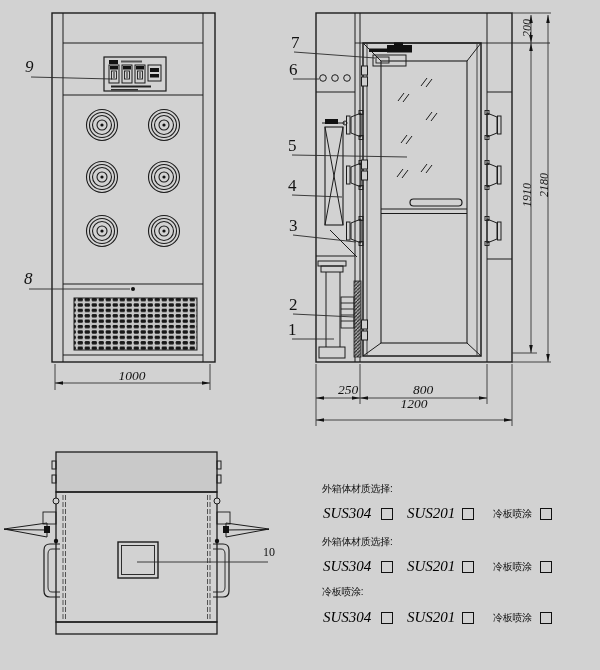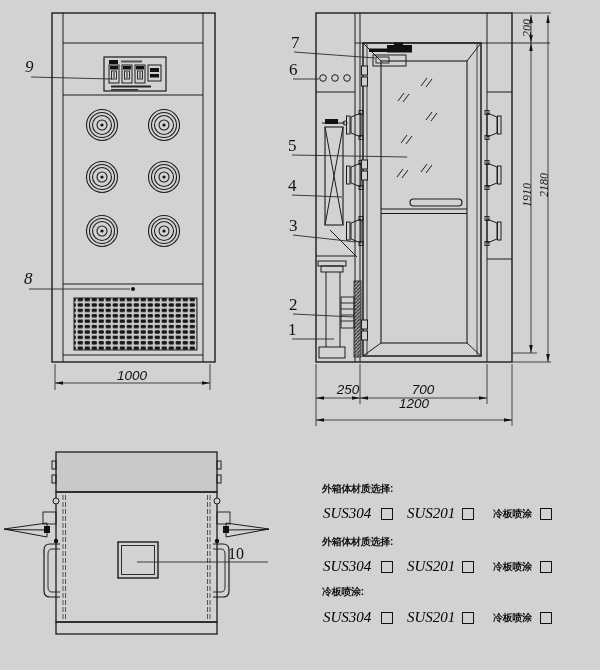--- a/index.html
+++ b/index.html
@@ -1,23 +1,23 @@
 <!DOCTYPE html>
 <html><head>
 <meta charset="utf-8">
 <style>
   html,body{margin:0;padding:0;background:#d2d2d2;}
   #canvas{position:relative;width:600px;height:670px;background:#d2d2d2;overflow:hidden;
           font-family:"Liberation Serif",serif;}
   svg{position:absolute;left:0;top:0;}
   .callout{position:absolute;font-family:"Liberation Serif",serif;font-size:17px;color:#111;line-height:1;}
   .it{font-style:italic;}
-  .dim{position:absolute;font-family:Liberation Sans, sans-serif;font-style:italic;font-size:13.5px;color:#111;line-height:1;text-align:center;}
+  .dim{position:absolute;font-family:Liberation Serif, serif;font-style:italic;font-size:13.5px;color:#111;line-height:1;text-align:center;}
   .vdim{position:absolute;font-family:"Liberation Serif",serif;font-style:italic;font-size:12px;color:#111;line-height:1;text-align:center;transform:rotate(-90deg);}
-  .cjk{position:absolute;font-family:"Liberation Sans",sans-serif;font-weight:700;font-size:10px;letter-spacing:-0.3px;color:#111;line-height:1.2;}
+  .cjk{position:absolute;font-family:"Liberation Sans",sans-serif;font-weight:400;font-size:10px;letter-spacing:-0.3px;color:#111;line-height:1.2;}
   .sus{position:absolute;font-family:"Liberation Serif",serif;font-style:italic;font-size:15px;color:#000000;line-height:1;}
   .cb{position:absolute;width:10px;height:10px;border:1.7px solid #111;background:transparent;}
 </style>
 </head>
 <body>
 
 <div id="canvas">
 <svg width="600" height="670" viewBox="0 0 600 670">
   <defs>
     <pattern id="grille" width="7" height="5.4" patternUnits="userSpaceOnUse">
@@ -333,25 +333,25 @@
 
 <span class="callout it" style="left:25px;top:58px">9</span>
 <span class="callout it" style="left:24px;top:270px">8</span>
 <span class="callout" style="left:291px;top:34px">7</span>
 <span class="callout" style="left:289px;top:61px">6</span>
 <span class="callout" style="left:288px;top:137px">5</span>
 <span class="callout" style="left:288px;top:177px">4</span>
 <span class="callout" style="left:289px;top:217px">3</span>
 <span class="callout" style="left:289px;top:296px">2</span>
 <span class="callout" style="left:288px;top:321px">1</span>
-<span class="callout" style="left:228px;top:546px;font-size:16px">10</span>
+<span class="callout" style="left:263px;top:546px;font-size:12px">10</span>
 
 <span class="dim" style="left:108px;top:369px;width:48px">1000</span>
 <span class="dim" style="left:316px;top:383px;width:64px">250</span>
-<span class="dim" style="left:401px;top:383px;width:44px">700</span>
+<span class="dim" style="left:401px;top:383px;width:44px">800</span>
 <span class="dim" style="left:392px;top:397px;width:44px">1200</span>
 <span class="vdim" style="left:513px;top:22px;width:28px">200</span>
 <span class="vdim" style="left:512px;top:189px;width:30px">1910</span>
 <span class="vdim" style="left:529px;top:179px;width:30px">2180</span>
 
 <span class="cjk" style="left:322px;top:483px">外箱体材质选择:</span>
 <span class="sus" style="left:323px;top:506px">SUS304</span>
 <div class="cb" style="left:381px;top:508px"></div>
 <span class="sus" style="left:407px;top:506px">SUS201</span>
 <div class="cb" style="left:462px;top:508px"></div>

